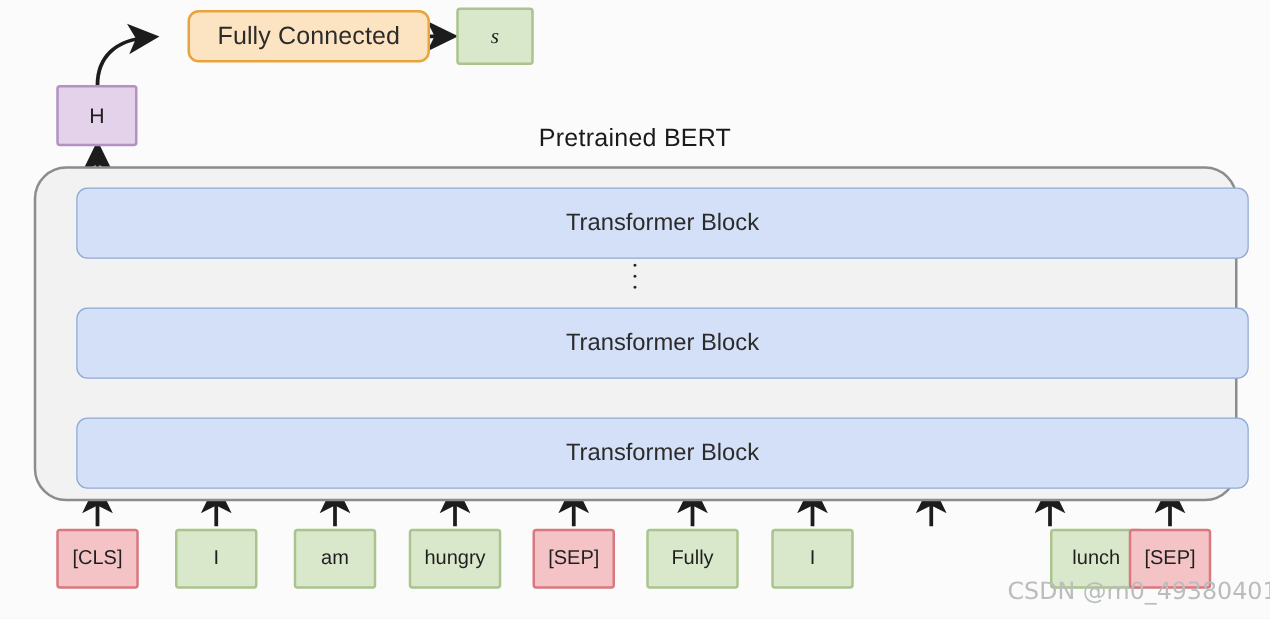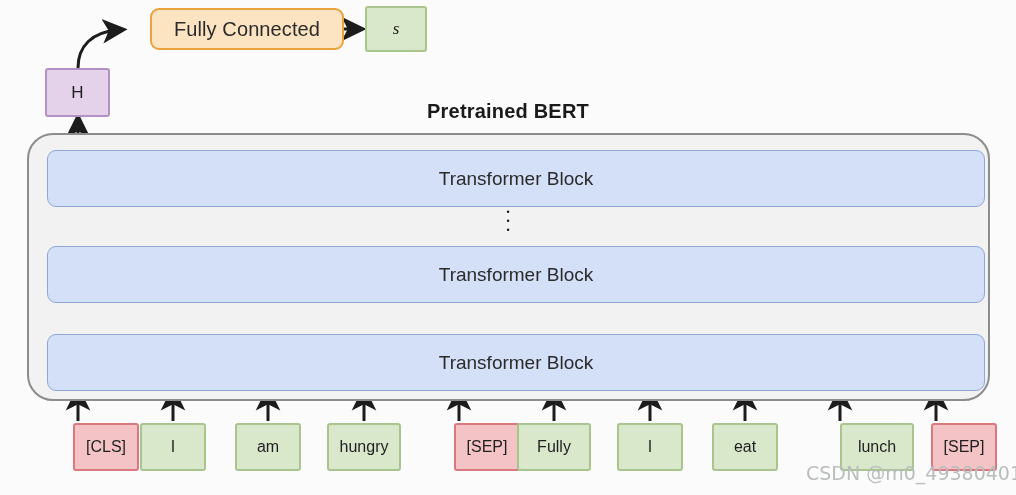--- a/index.html
+++ b/index.html
@@ -30,28 +30,28 @@
   .h-box{
     left:45px;top:68px;width:65px;height:49px;
     background:#e3d2ea;border:2px solid #b391c4;border-radius:3px;
     display:flex;align-items:center;justify-content:center;
     font-size:17px;color:#1f1f1f;
   }
 
   
   .bert-title{
     left:0;top:100px;width:1016px;text-align:center;
-    font-size:20px;font-weight:bold;color:#1a1a1a;letter-spacing:.2px;
+    font-size:20px;font-weight:normal;color:#1a1a1a;letter-spacing:.2px;
   }
   .bert-box{
     left:27px;top:133px;width:963px;height:268px;
     background:#f2f2f2;border:2px solid #8c8c8c;border-radius:26px;
   }
   .tblock{
-    left:47px;width:938px;height:57px;
+    left:61px;width:938px;height:57px;
     background:#d4e0f7;border:1.5px solid #8fa9d6;border-radius:9px;
     display:flex;align-items:center;justify-content:center;
     font-size:19px;color:#2b2b2b;
   }
   .tb1{top:150px;}
   .tb2{top:246px;}
   .tb3{top:334px;}
   .ellipsis{
     left:0;top:208px;width:1016px;text-align:center;
     font-size:22px;line-height:8px;color:#222;letter-spacing:0;
@@ -59,21 +59,21 @@
   .ellipsis span{display:block;font-size:9px;line-height:9px;}
 
   
   .tok{
     top:423px;height:48px;width:66px;
     border-radius:3px;
     display:flex;align-items:center;justify-content:center;
     font-size:16px;color:#1f1f1f;white-space:nowrap;
   }
   .tok.green{background:#d9e7cb;border:2px solid #a9c48d;}
-  .tok.pink{background:#f3c3c6;border:2px solid #d9787f;margin-left:28px;}
+  .tok.pink{background:#f3c3c6;border:2px solid #d9787f;}
   .tok.wide{width:74px;}
   svg.overlay{position:absolute;left:0;top:0;width:1016px;height:495px;pointer-events:none;}
 
   .watermark{
     left:806px;top:462px;
     font-size:19px;color:#b9bdbd;white-space:nowrap;
     font-family:"DejaVu Sans", sans-serif;
   }
 </style>
 </head>
@@ -168,23 +168,20 @@
     </div>
   <div class="abs tok pink" style="left:426px;">
       <span>[SEP]</span>
     </div>
   <div class="abs tok green wide" style="left:517px;">
       <span>Fully</span>
     </div>
   <div class="abs tok green" style="left:617px;">
       <span>I</span>
     </div>
-  <div class="abs tok green" style="left:712px;">
-      <span>eat</span>
-    </div>
   <div class="abs tok green wide" style="left:803px;margin-left:37px;">
       <span>lunch</span>
     </div>
   <div class="abs tok pink" style="left:903px;">
       <span>[SEP]</span>
     </div>
 
   <div class="abs watermark">CSDN @m0_49380401</div>
 
 </div>

